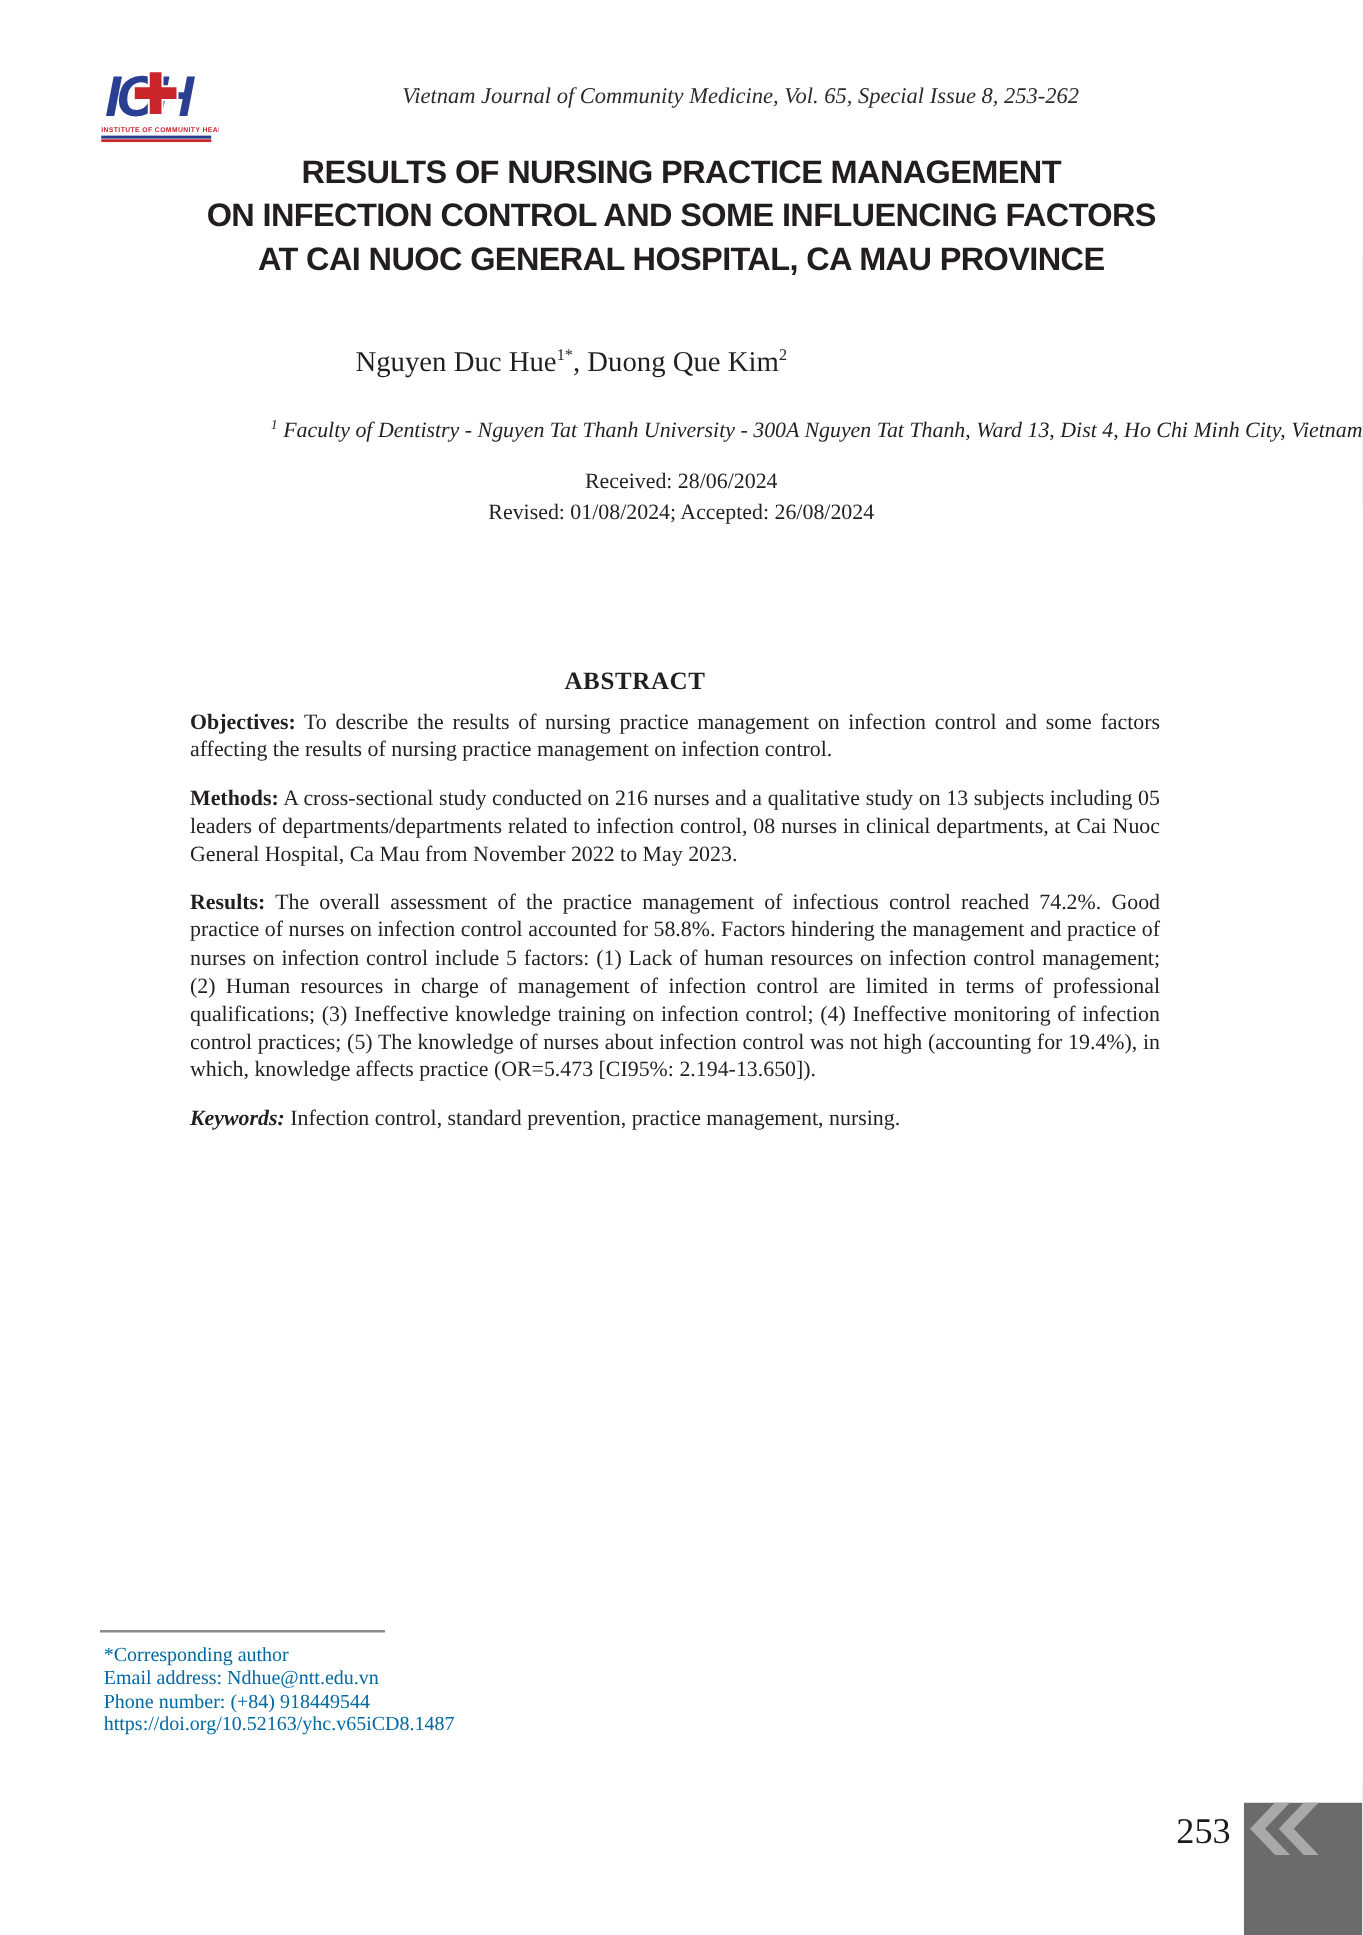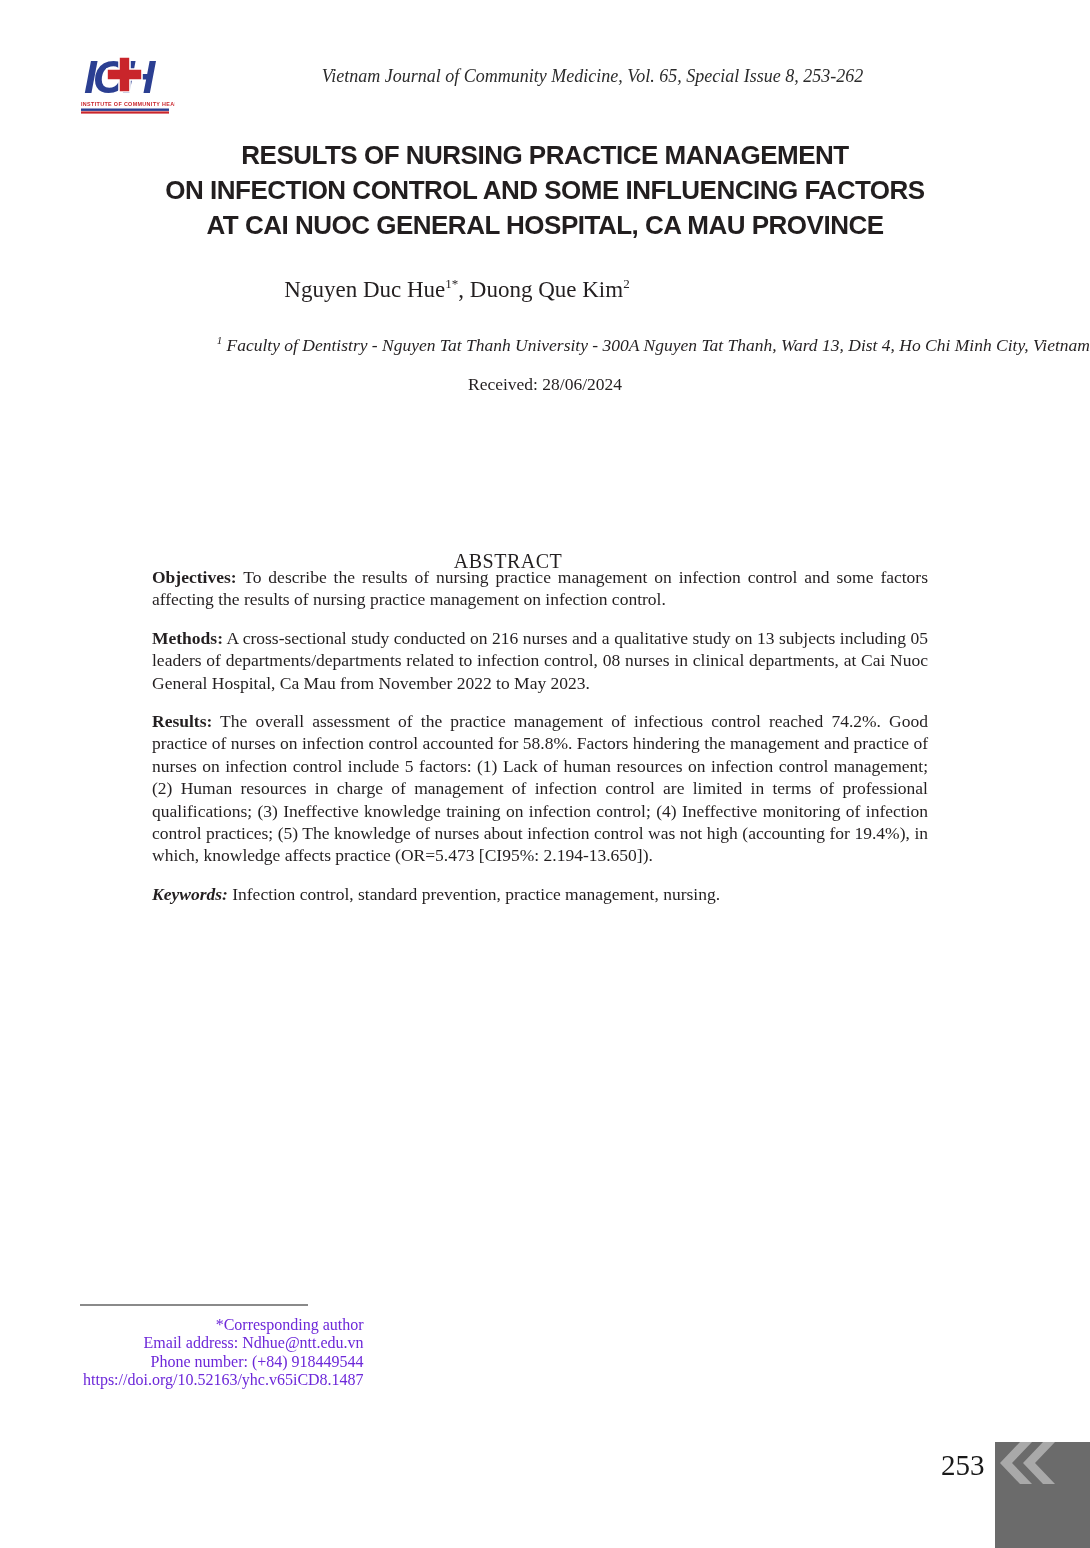--- a/index.html
+++ b/index.html
@@ -13,49 +13,49 @@
   .logo { position:absolute; left:80px; top:52px; width:95px; height:64px; }
   .journal-line {
     position:absolute; top:66px; left:95px; right:0; text-align:center;
     font-style:italic; font-size:18px; color:#2b2b2b;
   }
 
   
   .title-block {
     position:absolute; top:120px; left:0; width:1090px; text-align:center;
     font-family:"Liberation Sans", sans-serif; font-weight:bold;
-    font-size:26px; line-height:35px; letter-spacing:-0.5px; color:#221e1f;margin-top:18px;
+    font-size:26px; line-height:35px; letter-spacing:-0.5px; color:#221e1f;
   }
 
   
   .authors { position:absolute; top:276px; left:0; width:914px; text-align:center; font-size:23px; }
   .authors sup { font-size:13px; }
   .affiliations {
     position:absolute; top:327px; left:0; width:1090px; text-align:right;
     font-style:italic; font-size:17.5px; line-height:26px;
   }
   .affiliations sup { font-size:11px; }
   .dates { position:absolute; top:372px; left:0; width:1090px; text-align:center; font-size:17.5px; line-height:25px; }
 
   
   .abstract-heading {
-    position:absolute; top:550px; left:0; width:1016px; text-align:center;
-    font-weight:normal; font-size:20px; letter-spacing:0.5px;
+    position:absolute; top:534px; left:0; width:1016px; text-align:center;
+    font-weight:bold; font-size:20px; letter-spacing:0.5px;
   }
   .abstract-body {
     position:absolute; top:566px; left:152px; width:776px;
     font-size:17.5px; line-height:22.4px; text-align:justify;
   }
   .abstract-body p { margin:0 0 16px 0; }
   .plabel { font-weight:bold; }
   .kw-label { font-weight:bold; font-style:italic; }
 
   
   .footnote-rule { position:absolute; left:80px; top:1304px; width:228px; height:0; border-top:2px solid #8a8a8a; }
-  .footnote { position:absolute; left:83px; top:1316px; font-size:16px; line-height:18.3px; color:#6d28d9;text-align:right; }
+  .footnote { position:absolute; left:83px; top:1316px; font-size:16px; line-height:18.3px; color:#0369a1; }
 
   
   .page-number { position:absolute; left:941px; top:1449px; font-size:29px; color:#1a1a1a; }
   .corner-box { position:absolute; left:995px; top:1442px; width:95px; height:106px; }
 </style>
 </head>
 <body>
 
 <div class="page">
 
@@ -78,20 +78,21 @@
   </div>
 
   <div class="authors"><span>Nguyen Duc Hue</span><sup>1*</sup><span>, </span><span>Duong Que Kim</span><sup>2</sup></div>
 
   <div class="affiliations">
     <div><sup>1</sup><span> Faculty of Dentistry - Nguyen Tat Thanh University - 300A Nguyen Tat Thanh, Ward 13, Dist 4, Ho Chi Minh City, Vietnam</span></div>
   </div>
 
   <div class="dates">
     <div>Received: 28/06/2024</div>
+    <div>Revised: 01/08/2024; Accepted: 26/08/2024</div>
   </div>
 
   <div class="abstract-heading">ABSTRACT</div>
 
   <div class="abstract-body">
     <p><span class="plabel">Objectives:</span> <span>To describe the results of nursing practice management on infection control and some factors affecting the results of nursing practice management on infection control.</span></p>
     <p><span class="plabel">Methods:</span> <span>A cross-sectional study conducted on 216 nurses and a qualitative study on 13 subjects including 05 leaders of departments/departments related to infection control, 08 nurses in clinical departments, at Cai Nuoc General Hospital, Ca Mau from November 2022 to May 2023.</span></p>
     <p><span class="plabel">Results:</span> <span>The overall assessment of the practice management of infectious control reached 74.2%. Good practice of nurses on infection control accounted for 58.8%. Factors hindering the management and practice of nurses on infection control include 5 factors: (1) Lack of human resources on infection control management; (2) Human resources in charge of management of infection control are limited in terms of professional qualifications; (3) Ineffective knowledge training on infection control; (4) Ineffective monitoring of infection control practices; (5) The knowledge of nurses about infection control was not high (accounting for 19.4%), in which, knowledge affects practice (OR=5.473 [CI95%: 2.194-13.650]).</span></p>
     <p><span class="kw-label">Keywords:</span> <span>Infection control, standard prevention, practice management, nursing.</span></p>
   </div>

